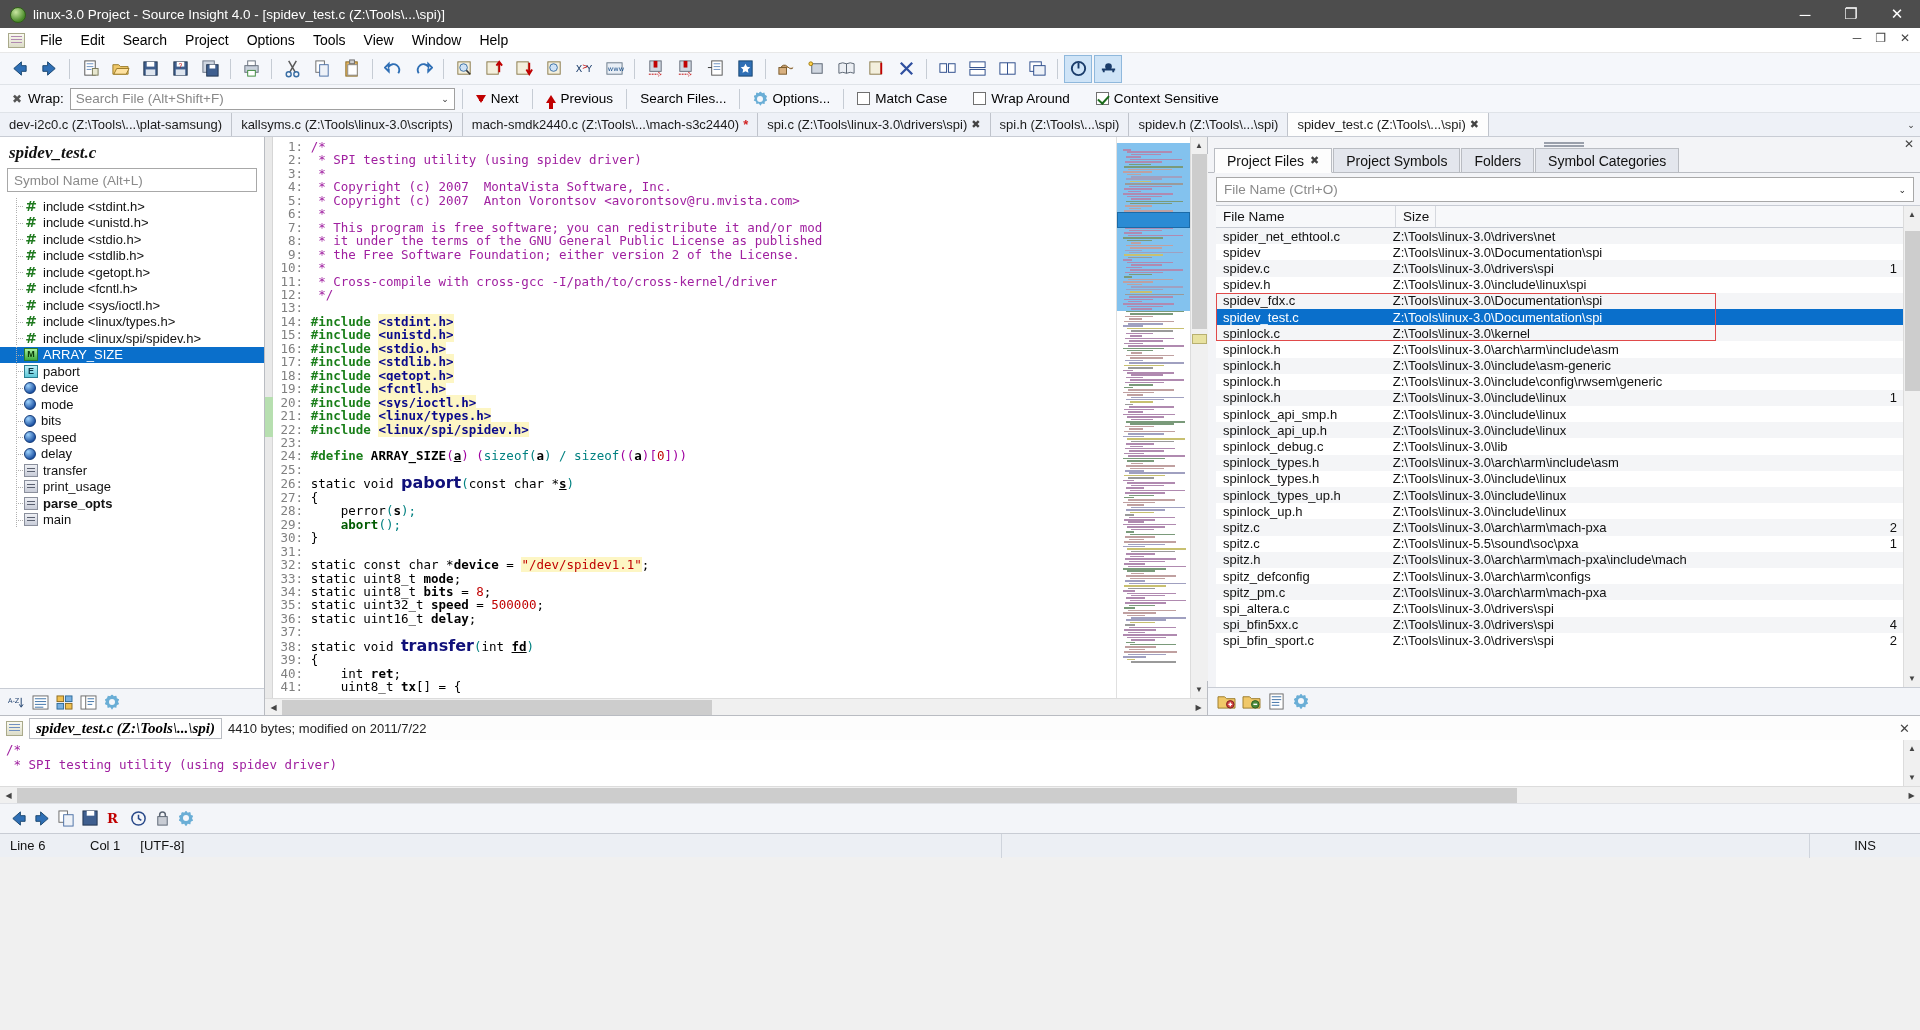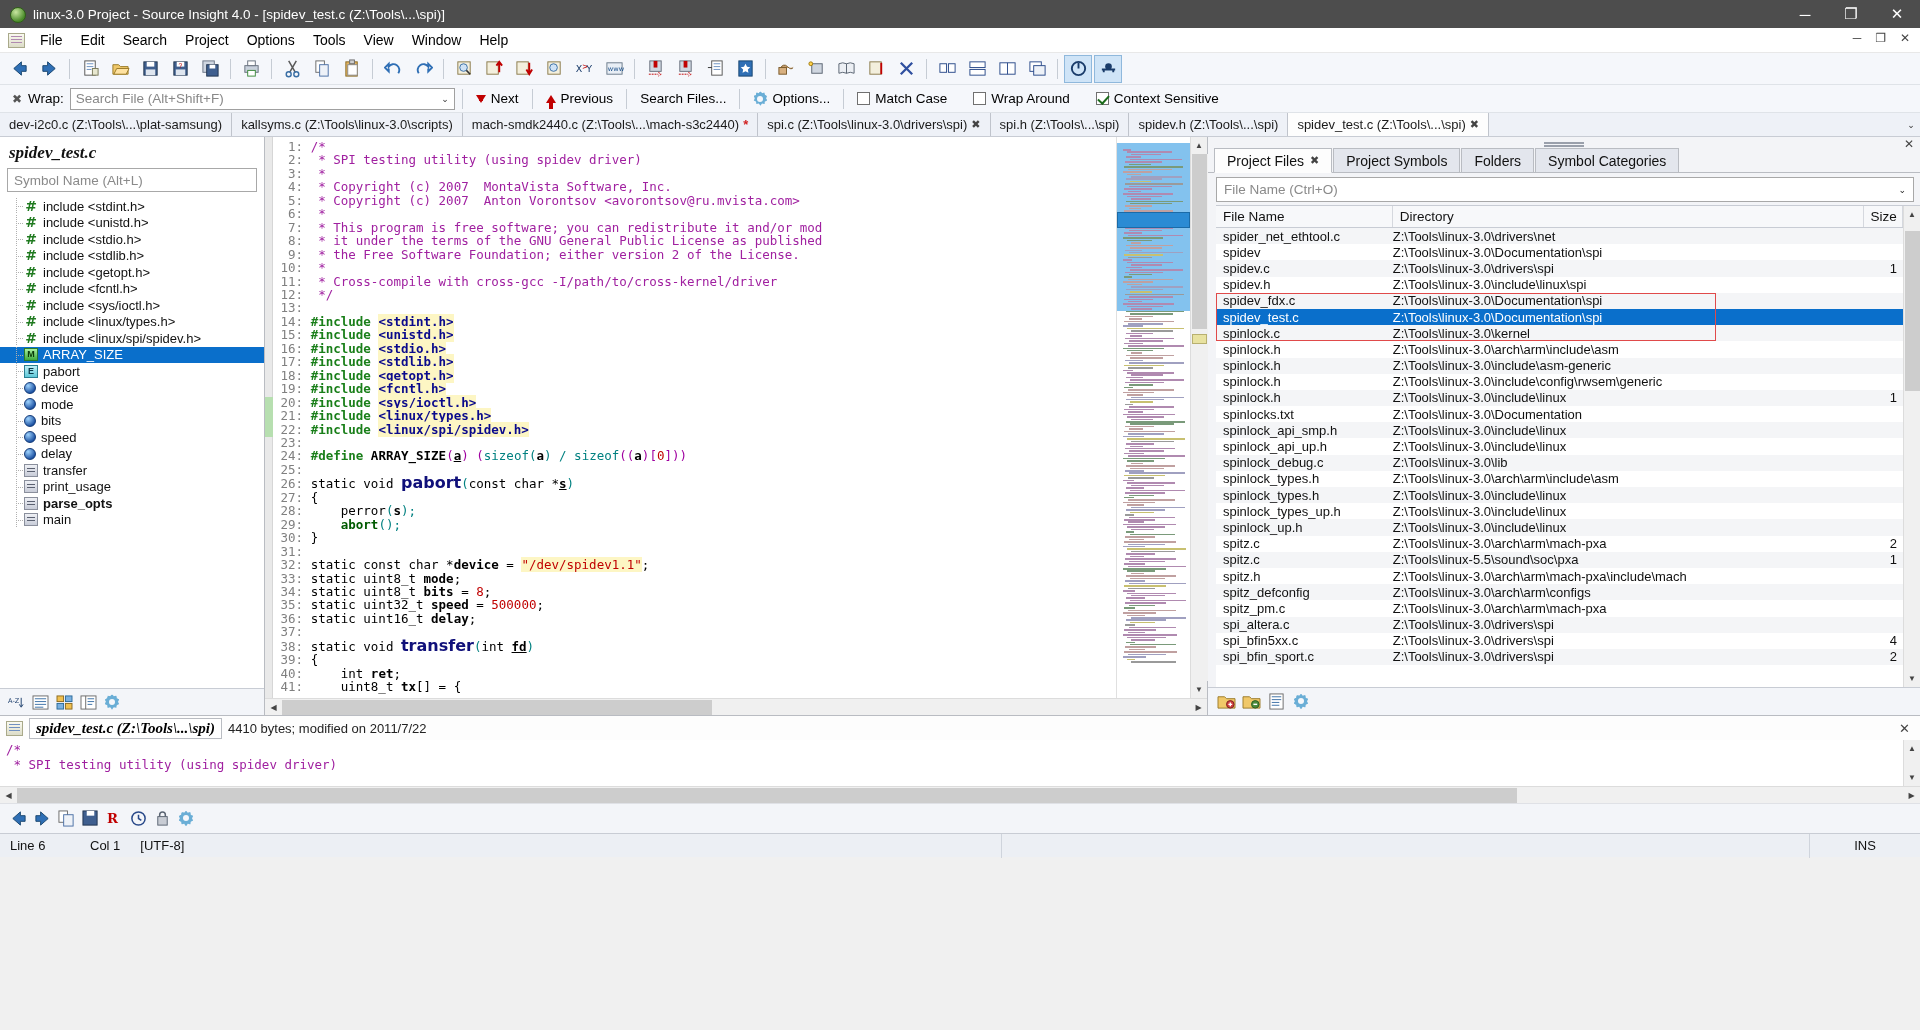--- a/index.html
+++ b/index.html
@@ -1024,21 +1024,20 @@
         </div>
     </div>
     <div id="rp-filter">
       <span class="fv">File Name (Ctrl+O)</span>
       <span class="caret">⌄</span>
     </div>
     <div id="rp-grid">
       <div id="rp-gridbody">
         <div class="grid-head">
           <div class="gh" style="width:180px">File Name</div>
-          <div class="gh" style="width:480px">Directory</div>
           <div class="gh" style="width:40px">Size</div>
         </div>
         <div class="grid-rows" id="gridrows">
             <div class="grow">
               <span class="cName">spider_net_ethtool.c</span>
               <span class="cDir">Z:\Tools\linux-3.0\drivers\net</span>
               <span class="cSize"></span>
             </div>
             <div class="grow">
               <span class="cName">spidev</span>
@@ -1082,25 +1081,20 @@
             </div>
             <div class="grow">
               <span class="cName">spinlock.h</span>
               <span class="cDir">Z:\Tools\linux-3.0\include\config\rwsem\generic</span>
               <span class="cSize"></span>
             </div>
             <div class="grow">
               <span class="cName">spinlock.h</span>
               <span class="cDir">Z:\Tools\linux-3.0\include\linux</span>
               <span class="cSize">1</span>
-            </div>
-            <div class="grow">
-              <span class="cName">spinlocks.txt</span>
-              <span class="cDir">Z:\Tools\linux-3.0\Documentation</span>
-              <span class="cSize"></span>
             </div>
             <div class="grow">
               <span class="cName">spinlock_api_smp.h</span>
               <span class="cDir">Z:\Tools\linux-3.0\include\linux</span>
               <span class="cSize"></span>
             </div>
             <div class="grow">
               <span class="cName">spinlock_api_up.h</span>
               <span class="cDir">Z:\Tools\linux-3.0\include\linux</span>
               <span class="cSize"></span>

